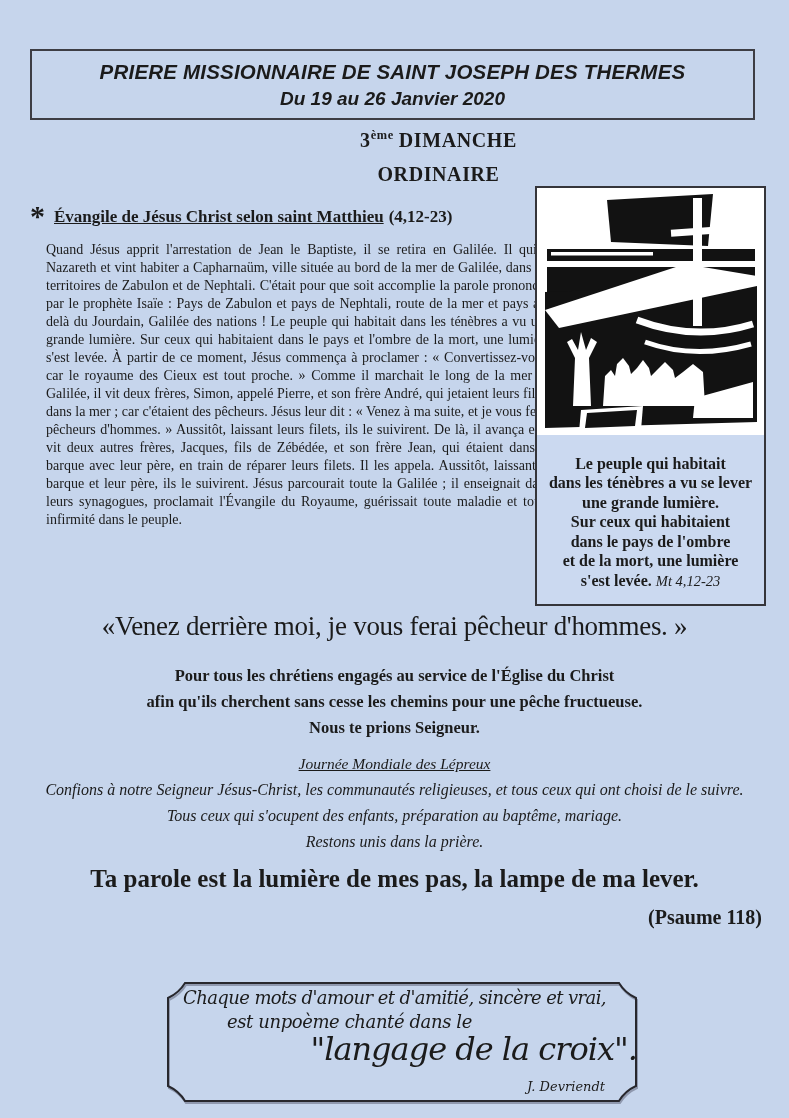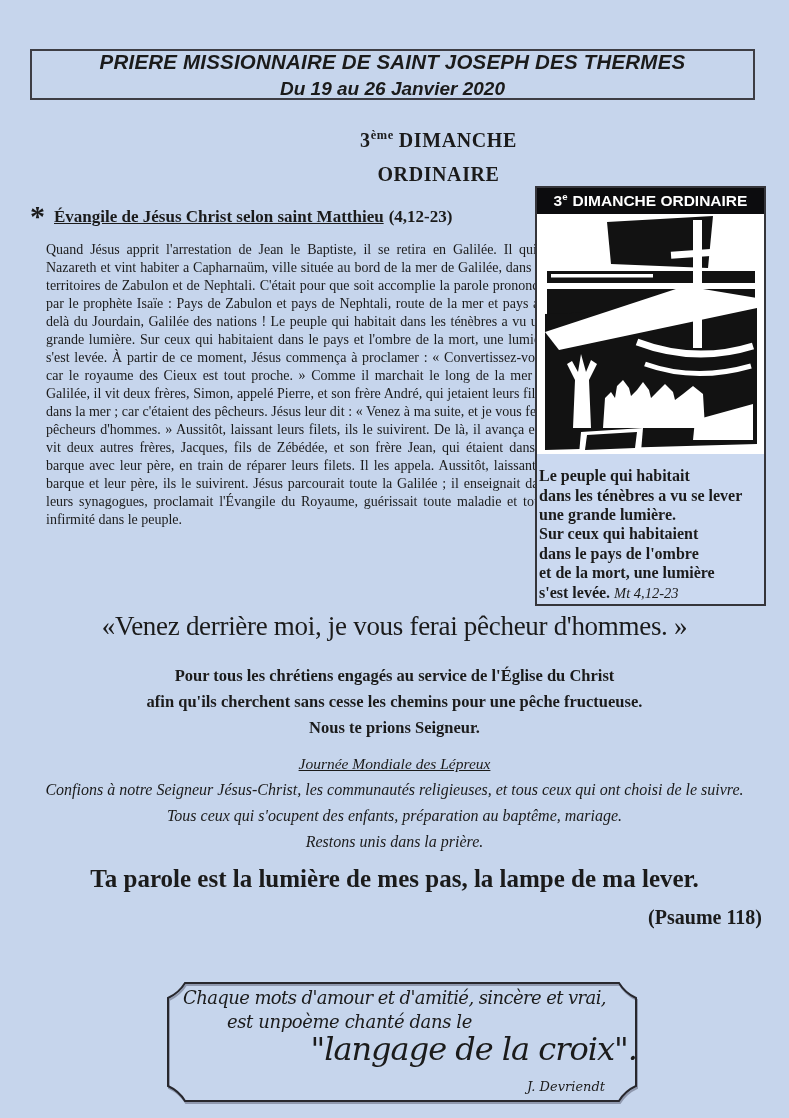--- a/index.html
+++ b/index.html
@@ -1,20 +1,20 @@
 <!DOCTYPE html>
 <html><head>
 <meta charset="utf-8">
 <style>
   html,body{margin:0;padding:0;background:#c6d5ec;}
   .page{position:relative;width:789px;height:1118px;background:#c6d5ec;
         font-family:"Liberation Serif",serif;color:#1b1b1b;overflow:hidden;}
 
   
-  .header-box{position:absolute;left:30px;top:49px;width:725px;height:51px;
+  .header-box{position:absolute;left:30px;top:49px;width:725px;height:71px;
       border:2px solid #3d3d44;box-sizing:border-box;
       display:flex;flex-direction:column;justify-content:center;text-align:center;
       font-family:"Liberation Sans",sans-serif;font-style:italic;font-weight:bold;}
   .h1{font-size:20.5px;letter-spacing:.2px;}
   .h2{font-size:19px;margin-top:4px;}
 
   
   .mh{position:absolute;width:100%;text-align:center;font-weight:bold;
       font-size:20px;letter-spacing:.6px;padding-left:44px;}
   .mh1{top:128px;}
@@ -34,21 +34,21 @@
       font-size:14px;line-height:18px;text-align:justify;}
 
   
   .sidebar{position:absolute;left:535px;top:186px;width:231px;height:420px;
       border:2px solid #35353a;box-sizing:border-box;background:#cbd9f0;
       display:flex;flex-direction:column;}
   .banner{background:#0c0c0e;color:#fff;font-family:"Liberation Sans",sans-serif;
       font-weight:bold;font-size:15.5px;text-align:center;padding:3px 0 4px;}
   .art{background:#fff;height:247px;display:flex;align-items:center;justify-content:center;}
   .caption{flex:1;display:flex;flex-direction:column;justify-content:center;
-      font-weight:bold;font-size:16px;line-height:19.4px;
+      text-align:center;font-weight:bold;font-size:16px;line-height:19.4px;
       padding:12px 2px 6px;}
   .caption .ref{font-weight:normal;font-style:italic;font-size:14.5px;}
 
   
   .quote{position:absolute;top:611px;width:100%;text-align:center;
       font-size:27px;letter-spacing:-.3px;}
 
   
   .prayer{position:absolute;top:663px;width:100%;text-align:center;
       font-weight:bold;font-size:16.5px;line-height:25.8px;}
@@ -85,21 +85,20 @@
   <div class="mh mh1"><span>3</span><sup>ème</sup><span class="gap-l">DIMANCHE</span></div>
   <div class="mh mh2">ORDINAIRE</div>
 
   <div class="gospel-head">
     <span class="ast">*</span><span class="gt">Évangile de Jésus Christ selon saint Matthieu</span><span class="gr">(4,12-23)</span>
   </div>
 
   <p class="body">Quand Jésus apprit l'arrestation de Jean le Baptiste, il se retira en Galilée. Il quitta Nazareth et vint habiter a Capharnaüm, ville située au bord de la mer de Galilée, dans les territoires de Zabulon et de Nephtali. C'était pour que soit accomplie la parole prononcée par le prophète Isaïe : Pays de Zabulon et pays de Nephtali, route de la mer et pays au-delà du Jourdain, Galilée des nations ! Le peuple qui habitait dans les ténèbres a vu une grande lumière. Sur ceux qui habitaient dans le pays et l'ombre de la mort, une lumière s'est levée. À partir de ce moment, Jésus commença à proclamer : « Convertissez-vous, car le royaume des Cieux est tout proche. » Comme il marchait le long de la mer de Galilée, il vit deux frères, Simon, appelé Pierre, et son frère André, qui jetaient leurs filets dans la mer ; car c'étaient des pêcheurs. Jésus leur dit : « Venez à ma suite, et je vous ferai pêcheurs d'hommes. » Aussitôt, laissant leurs filets, ils le suivirent. De là, il avança et il vit deux autres frères, Jacques, fils de Zébédée, et son frère Jean, qui étaient dans la barque avec leur père, en train de réparer leurs filets. Il les appela. Aussitôt, laissant la barque et leur père, ils le suivirent. Jésus parcourait toute la Galilée ; il enseignait dans leurs synagogues, proclamait l'Évangile du Royaume, guérissait toute maladie et toute infirmité dans le peuple.</p>
 
   <aside class="sidebar">
-    <div class="banner"><span>3</span><sup>e</sup><span class="gap-l">DIMANCHE ORDINAIRE</span></div>
     <div class="art">
       <svg width="212" height="240" viewBox="0 0 212 240">
         <rect width="212" height="240" fill="#ffffff"></rect>
         <polygon points="62,8 168,2 163,54 66,50" fill="#121212"></polygon>
         <rect x="2" y="57" width="208" height="12" fill="#121212"></rect>
         <rect x="2" y="75" width="208" height="34" fill="#121212"></rect>
         <polygon points="0,100 212,92 212,230 0,236" fill="#121212"></polygon>
         <polygon points="0,118 140,72 212,84 212,94 14,136" fill="#ffffff"></polygon>
         <rect x="6" y="60" width="102" height="3.5" fill="#ffffff"></rect>
         <rect x="6" y="69" width="128" height="3.5" fill="#ffffff"></rect>

